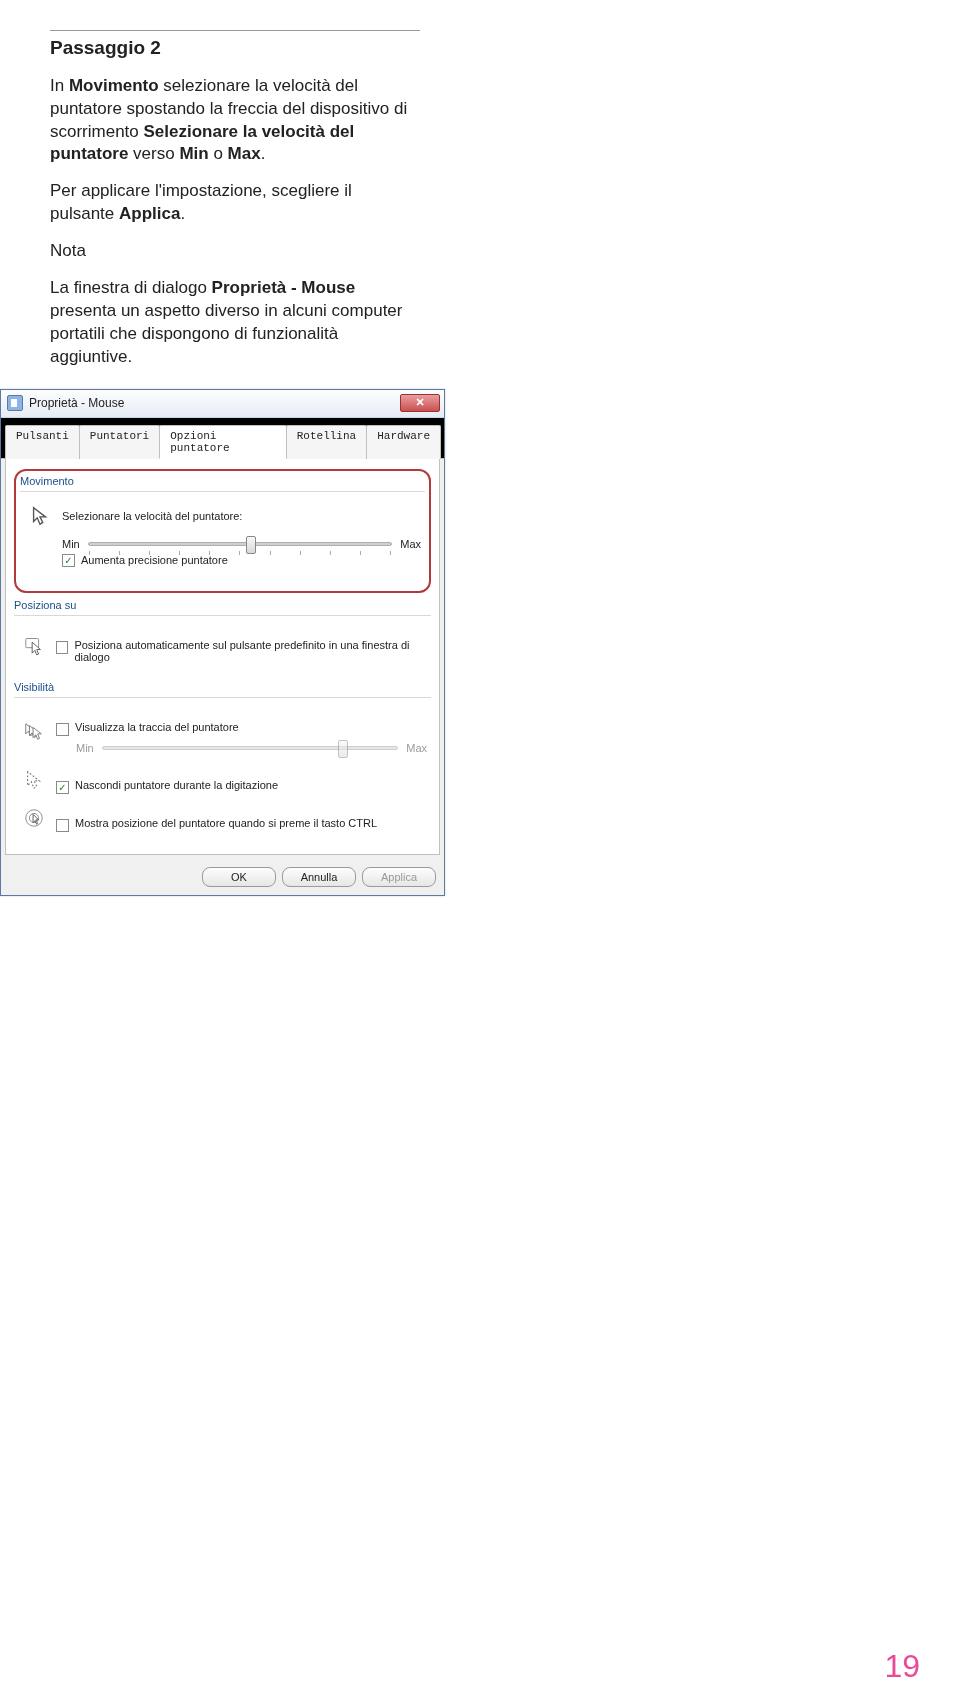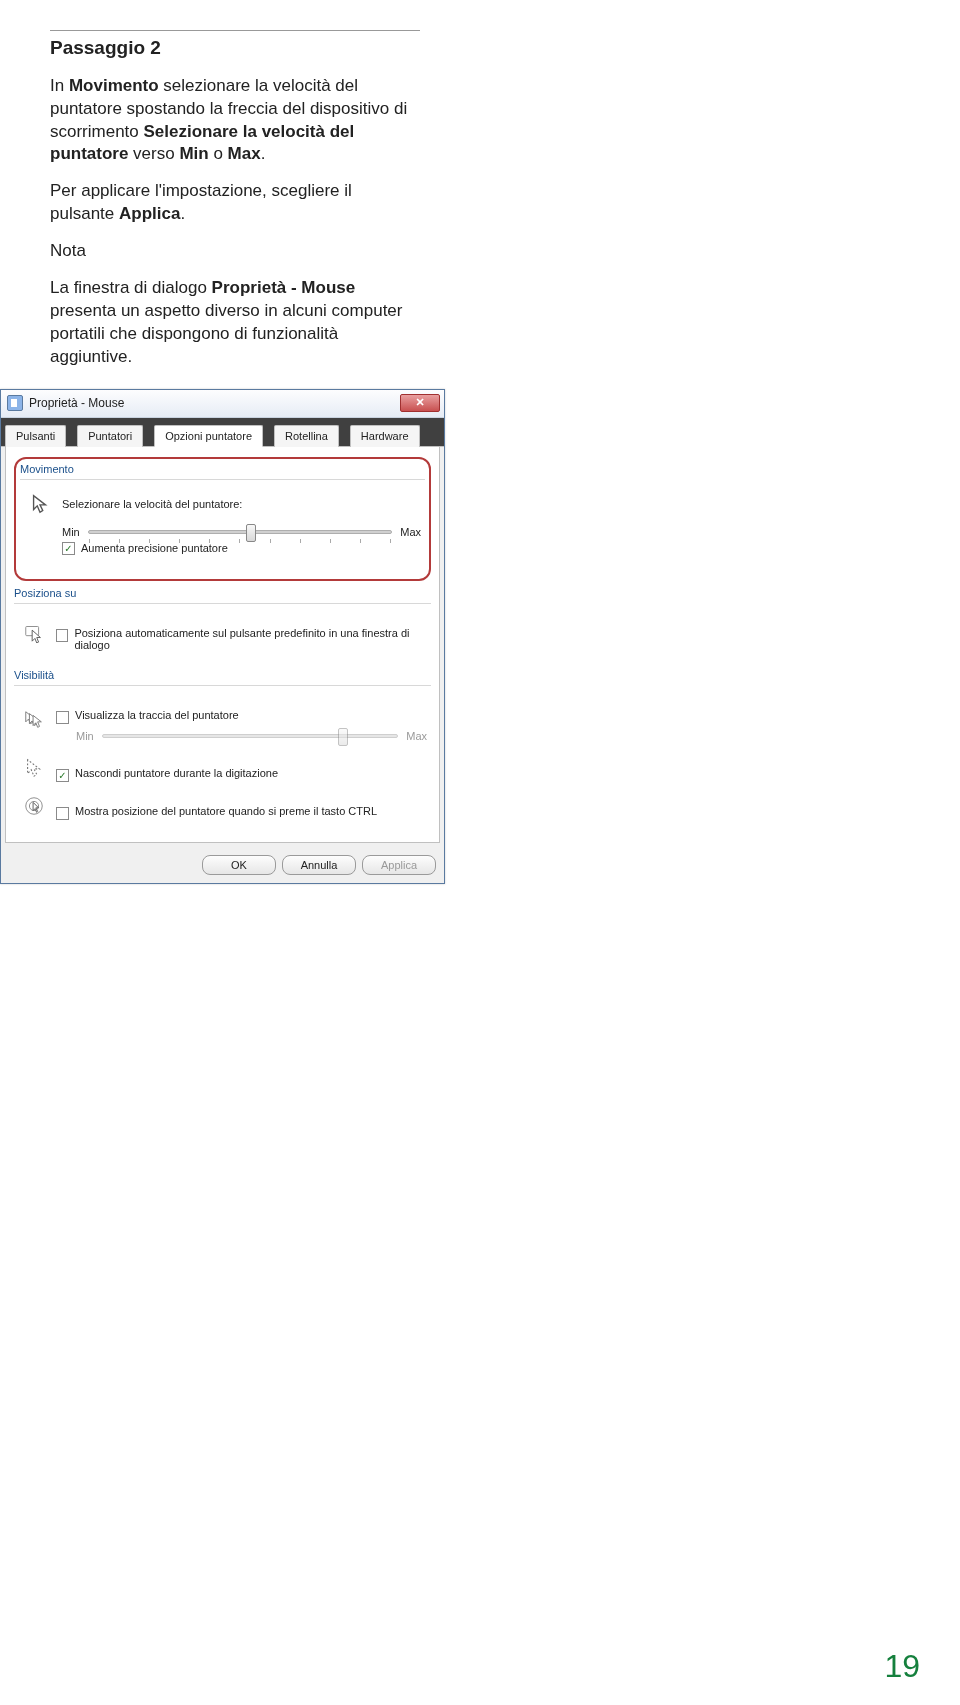--- a/index.html
+++ b/index.html
@@ -75,24 +75,25 @@
     border-radius: 2px;
     color: #fff;
     font-weight: bold;
     font-size: 11px;
     display: flex; align-items: center; justify-content: center;
     cursor: pointer;
   }
   .tabs {
     display: flex;
     padding: 6px 4px 0 4px;
-    gap: 12px;
-    background: #404040;
+    gap: 0;
+    background: #000000;
     border-bottom: 1px solid #c0c0c0;
     font-size: 11px;
+    font-family: Liberation Mono, monospace;
   }
   .tab {
     padding: 4px 10px;
     border: 1px solid #c0c0c0;
     border-bottom: none;
     background: #f5f5f5;
     margin-right: -1px;
     border-radius: 2px 2px 0 0;
     cursor: pointer;
     position: relative;
@@ -203,21 +204,21 @@
     background: #e6e6e6;
     border: 1px solid #cfcfcf;
     border-radius: 2px;
     position: relative;
   }
   .page-num {
     position: absolute;
     right: 40px;
     bottom: 20px;
     font-size: 32px;
-    color: #15803d;
+    color: #ec4899;
     font-weight: 300;
   }
 </style>
 </head>
 <body>
 
 <div class="page">
 
   <div class="left-col">
     <h3>Passaggio 2</h3>

